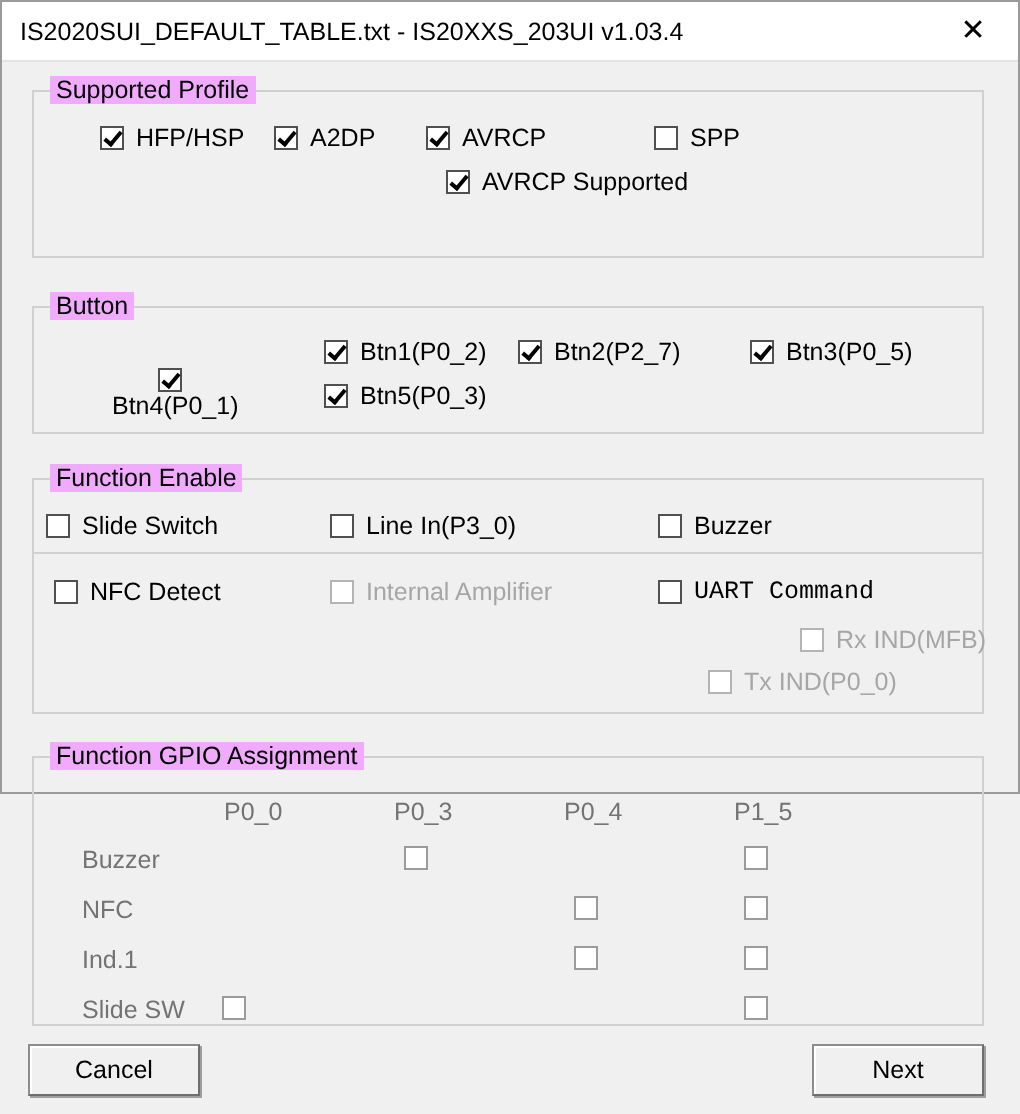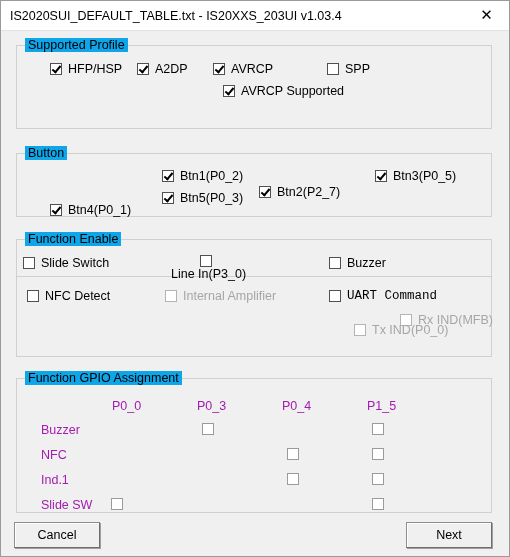--- a/index.html
+++ b/index.html
@@ -13,21 +13,21 @@
     font-family: "Liberation Sans", sans-serif;
     font-size: 12px;
     color: #000;
     overflow: hidden;
     -webkit-font-smoothing: none;
   }
 
   #window {
     position: relative;
     width: 510px;
-    height: 557px;
+    height: 397px;
     box-sizing: border-box;
     border: 1px solid #9a9a9a;
     background: #f0f0f0;
   }
 
   
   #titlebar {
     position: absolute;
     left: 0; top: 0;
     width: 508px;
@@ -66,21 +66,21 @@
   
   .groupbox {
     position: absolute;
     border: 1px solid #d0d0d0;
     box-sizing: border-box;
   }
   .groupbox > .gb-title {
     position: absolute;
     top: -8px;
     left: 8px;
-    background: #0ea5e9;
+    background: #f0abfc;
     padding: 0 3px;
     font-size: 12.5px;
     line-height: 14px;
     white-space: nowrap;
     color: #000;
   }
   .hdivider {
     position: absolute;
     height: 1px;
     background: #d0d0d0;
@@ -136,21 +136,21 @@
   .cb.gpio .box {
     border-color: #9b9b9b;
   }
 
   
   .slabel {
     position: absolute;
     font-size: 12.5px;
     line-height: 14px;
     white-space: nowrap;
-    color: #a21caf;
+    color: #737373;
   }
 
   
   .pbtn {
     position: absolute;
     box-sizing: border-box;
     background: #f0f0f0;
     border: 1px solid #8d8d8d;
     border-right-color: #6e6e6e;
     border-bottom-color: #6e6e6e;
@@ -200,47 +200,47 @@
     </div>
   </div>
 
   <div class="groupbox" style="left:15px; top:152px; width:476px; height:64px;">
     <div class="gb-title">Button</div>
 
     <div class="cb checked" style="left:145px; top:14px;">
       <span class="box"></span>
       <span class="lbl">Btn1(P0_2)</span>
     </div>
-    <div class="cb checked" style="left:242px; top:30px;">
+    <div class="cb checked" style="left:242px; top:14px;">
       <span class="box"></span>
       <span class="lbl">Btn2(P2_7)</span>
     </div>
     <div class="cb checked" style="left:358px; top:14px;">
       <span class="box"></span>
       <span class="lbl">Btn3(P0_5)</span>
     </div>
-    <div class="cb checked" style="left:33px; top:48px;">
+    <div class="cb checked" style="left:33px; top:30px;flex-direction:column;">
       <span class="box"></span>
       <span class="lbl">Btn4(P0_1)</span>
     </div>
     <div class="cb checked" style="left:145px; top:36px;">
       <span class="box"></span>
       <span class="lbl">Btn5(P0_3)</span>
     </div>
   </div>
 
   <div class="groupbox" style="left:15px; top:238px; width:476px; height:118px;">
     <div class="gb-title">Function Enable</div>
     <div class="hdivider" style="left:0px; top:36px; width:474px;"></div>
 
     <div class="cb" style="left:6px; top:15px;">
       <span class="box"></span>
       <span class="lbl">Slide Switch</span>
     </div>
-    <div class="cb" style="left:148px; top:15px;flex-direction:column;">
+    <div class="cb" style="left:148px; top:15px;">
       <span class="box"></span>
       <span class="lbl">Line In(P3_0)</span>
     </div>
     <div class="cb" style="left:312px; top:15px;">
       <span class="box"></span>
       <span class="lbl">Buzzer</span>
     </div>
 
     <div class="cb" style="left:10px; top:48px;">
       <span class="box"></span>
@@ -251,21 +251,21 @@
       <span class="lbl">Internal Amplifier</span>
     </div>
     <div class="cb" style="left:312px; top:48px;font-family:Liberation Mono, monospace;">
       <span class="box"></span>
       <span class="lbl">UART Command</span>
     </div>
     <div class="cb disabled" style="left:337px; top:72px;padding-left:46px;">
       <span class="box"></span>
       <span class="lbl">Rx IND(MFB)</span>
     </div>
-    <div class="cb disabled" style="left:337px; top:82px;">
+    <div class="cb disabled" style="left:337px; top:93px;">
       <span class="box"></span>
       <span class="lbl">Tx IND(P0_0)</span>
     </div>
   </div>
 
   <div class="groupbox" style="left:15px; top:377px; width:476px; height:135px;">
     <div class="gb-title">Function GPIO Assignment</div>
 
     <div class="slabel" style="left:95px; top:20px;">P0_0</div>
     <div class="slabel" style="left:180px; top:20px;">P0_3</div>

